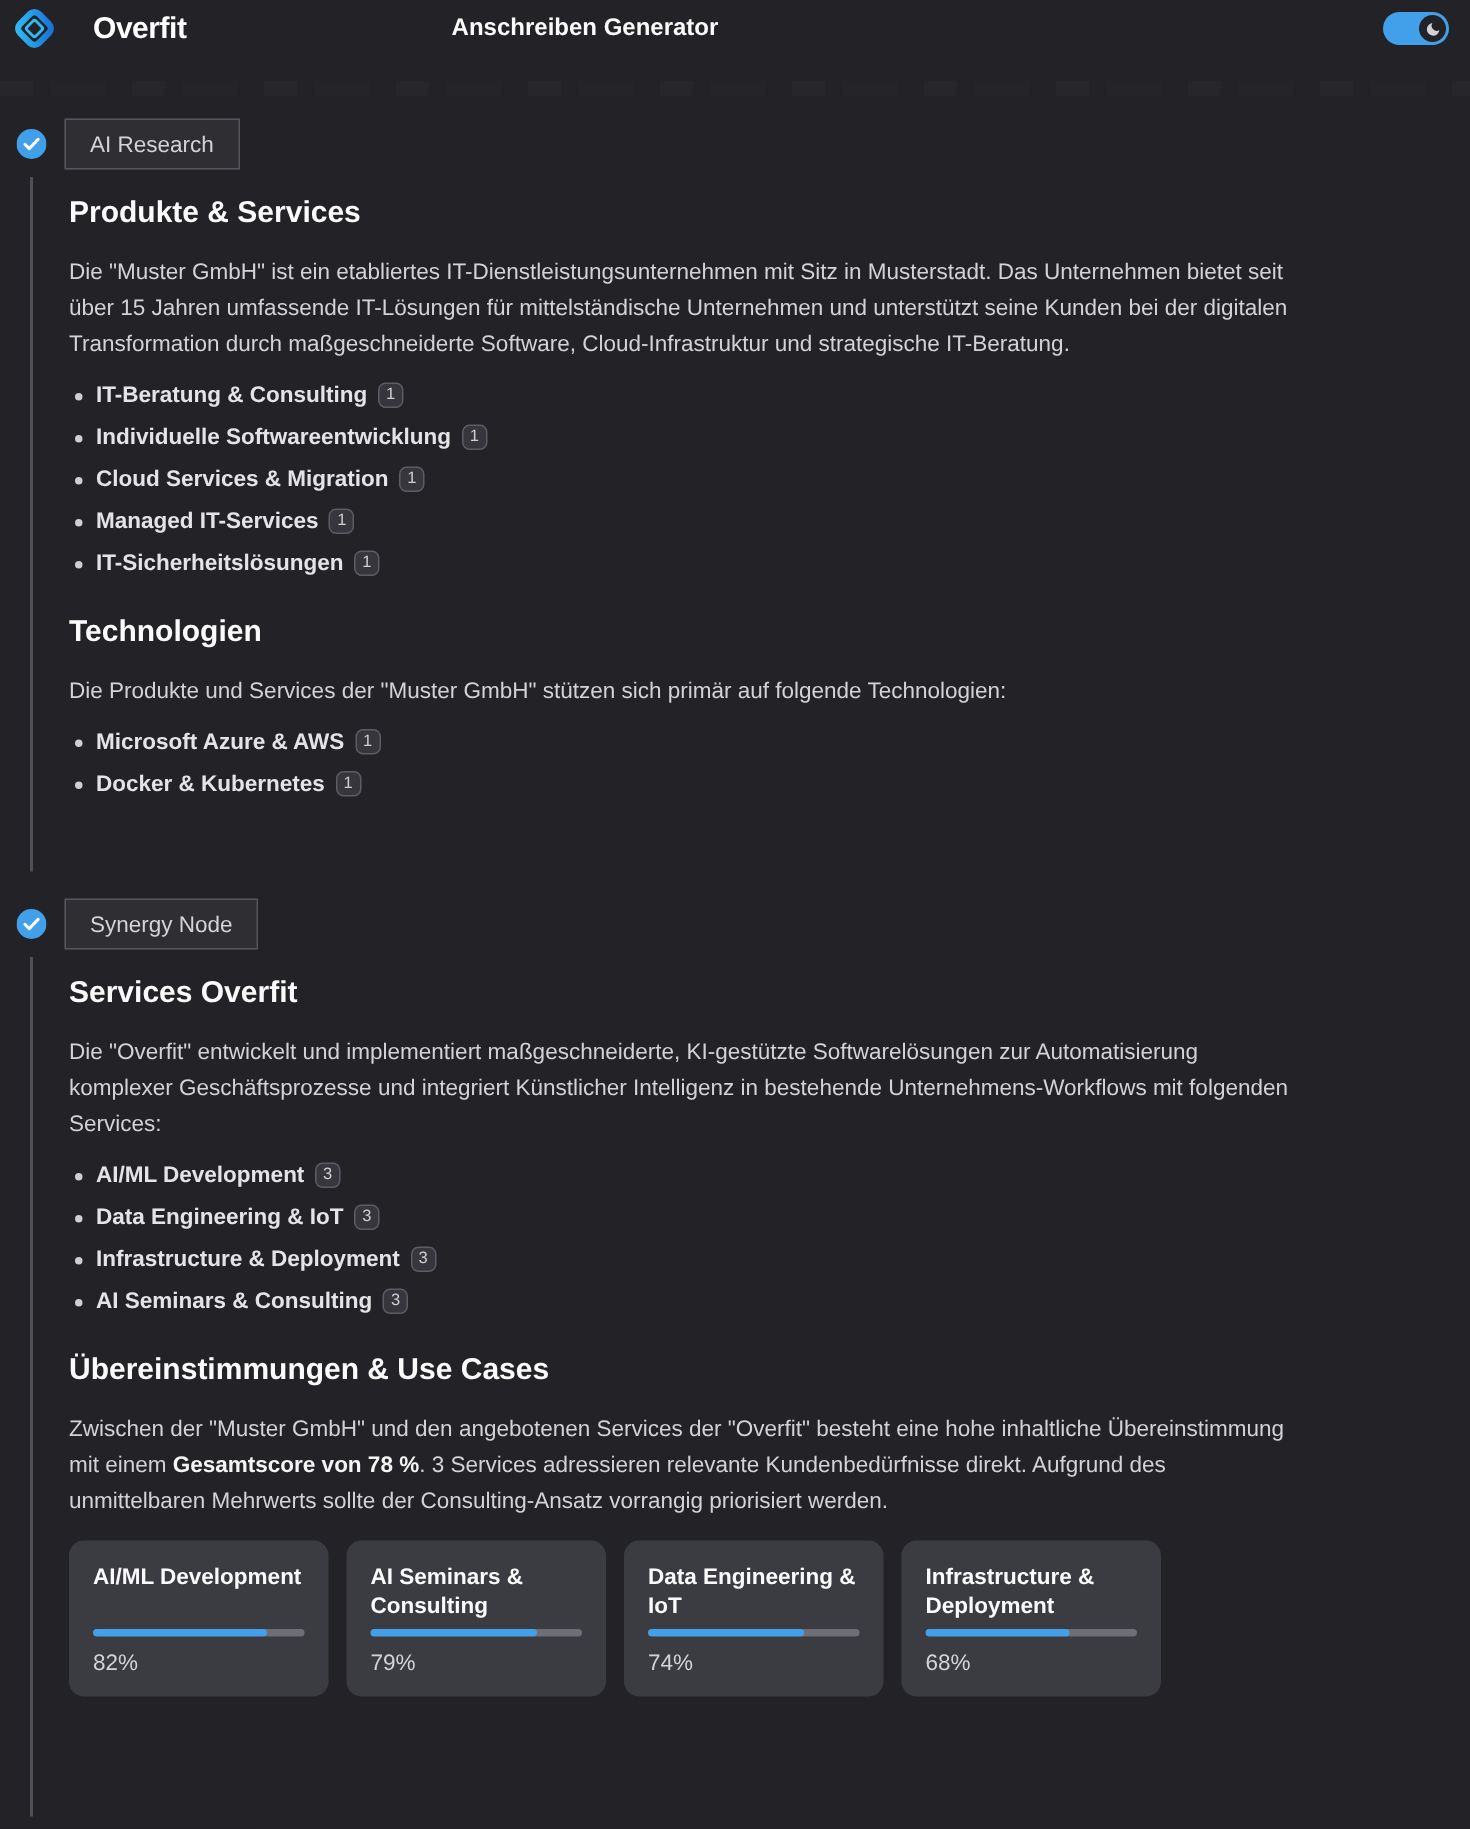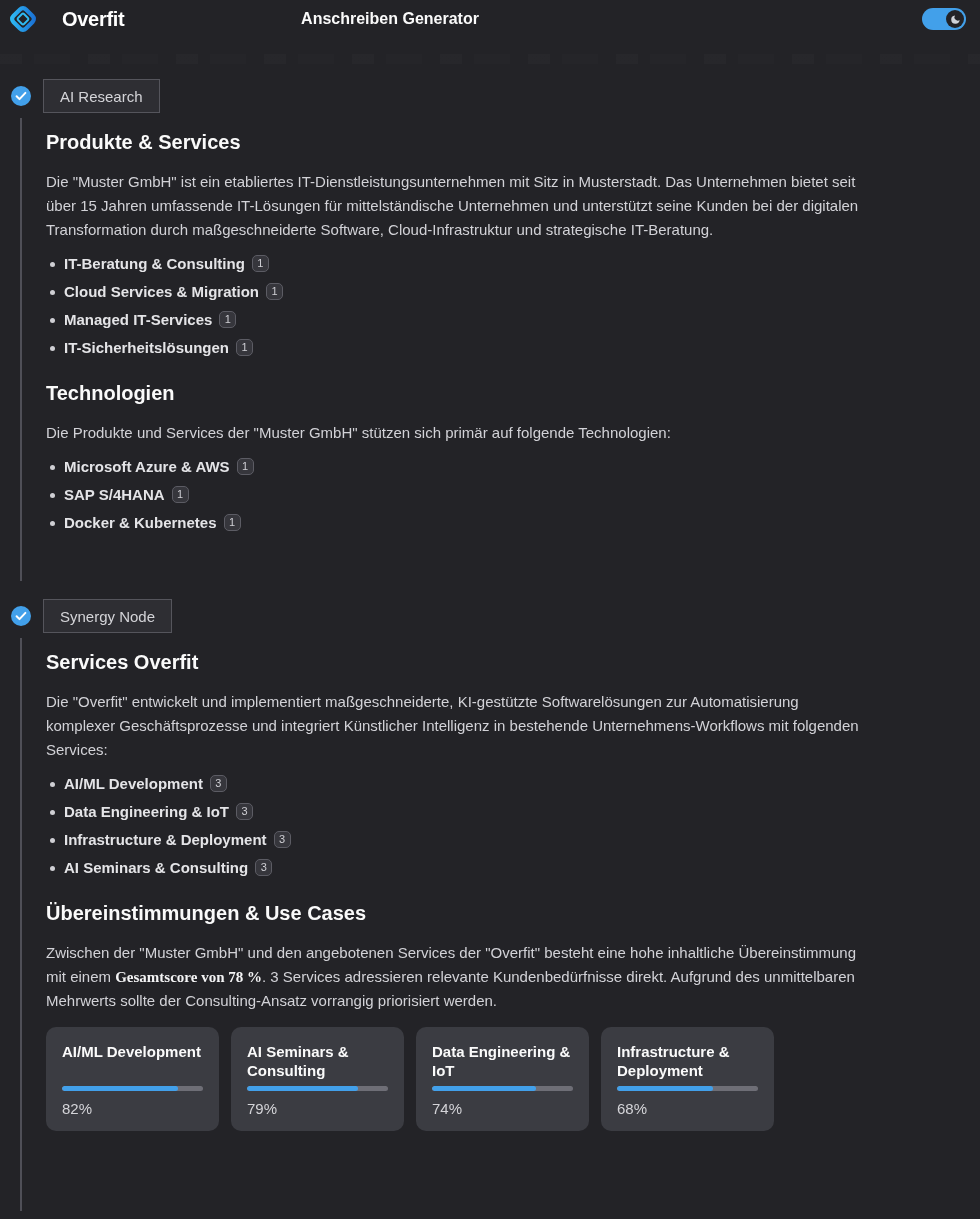--- a/index.html
+++ b/index.html
@@ -26,21 +26,21 @@
   .step-row { display:flex; align-items:center; gap:12px; margin-left:11px; height:34px; }
   .check-icon { width:20px; height:20px; flex:0 0 auto; }
   .step-chip { height:34px; padding:0 16px; display:flex; align-items:center; border:1px solid #55555c;
     background:#2e2e33; border-radius:0; font-size:15px; color:#d4d4d8; cursor:pointer; }
   .step-body { margin-left:20px; border-left:2px solid #4f4f57; padding:13px 0 30px 24px; margin-top:5px; }
   .step-body.last { padding-bottom:80px; }
   .sec-gap { height:18px; }
   h3.blk-heading { font-size:20px; font-weight:700; color:#fafafa; margin:24px 0 16px; }
   h3.blk-heading.first { margin-top:0; }
   p.blk-para { font-size:15px; line-height:24px; max-width:822px; color:#d2d2d7; margin:0 0 6px; }
-  p.blk-para b { color:#f4f4f5; font-weight:700;font-family:Liberation Serif, serif; }
+  p.blk-para b { color:#f4f4f5; font-weight:700; }
   ul.blk-list { list-style:none; margin:12px 0 18px; }
   ul.blk-list li { position:relative; padding-left:18px; margin-bottom:8px; line-height:20px;
     font-size:15px; font-weight:700; color:#e4e4e7; }
   ul.blk-list li::before { content:""; position:absolute; left:4px; top:8px; width:5px; height:5px; border-radius:50%; background:#cfcfd4; }
   .count-badge { display:inline-block; min-width:17px; padding:1px 4px 2px; margin-left:7px; text-align:center;
     font-size:11px; font-weight:500; line-height:12px; color:#cfcfd4;
     background:#36363c; border:1px solid #5c5c64; border-radius:5px; vertical-align:2px; cursor:pointer; }
   
   .cards { display:grid; grid-template-columns:repeat(4,173px); gap:12px; margin-top:14px; }
   .card { background:#3b3c42; border-radius:10px; height:104px; padding:15px 16px 14px; display:flex; flex-direction:column; }
@@ -87,29 +87,29 @@
         <circle cx="10" cy="10" r="10" fill="#42a0ea"></circle>
         <path d="M5.6 10.2l2.9 2.9 5.9-6.2" fill="none" stroke="#ffffff" stroke-width="2" stroke-linecap="round" stroke-linejoin="round"></path>
       </svg>
       <div class="step-chip">AI Research</div>
     </div>
     <div class="step-body">
       <h3 class="blk-heading first">Produkte &amp; Services</h3>
       <p class="blk-para">Die "Muster GmbH" ist ein etabliertes IT-Dienstleistungsunternehmen mit Sitz in Musterstadt. Das Unternehmen bietet seit über 15 Jahren umfassende IT-Lösungen für mittelständische Unternehmen und unterstützt seine Kunden bei der digitalen Transformation durch maßgeschneiderte Software, Cloud-Infrastruktur und strategische IT-Beratung.</p>
       <ul class="blk-list">
         <li><span>IT-Beratung &amp; Consulting</span><span class="count-badge">1</span></li>
+        <li><span>Individuelle Softwareentwicklung</span><span class="count-badge">1</span></li>
         <li><span>Cloud Services &amp; Migration</span><span class="count-badge">1</span></li>
         <li><span>Managed IT-Services</span><span class="count-badge">1</span></li>
         <li><span>IT-Sicherheitslösungen</span><span class="count-badge">1</span></li>
       </ul>
       <h3 class="blk-heading">Technologien</h3>
       <p class="blk-para">Die Produkte und Services der "Muster GmbH" stützen sich primär auf folgende Technologien:</p>
       <ul class="blk-list">
         <li><span>Microsoft Azure &amp; AWS</span><span class="count-badge">1</span></li>
-        <li><span>SAP S/4HANA</span><span class="count-badge">1</span></li>
         <li><span>Docker &amp; Kubernetes</span><span class="count-badge">1</span></li>
       </ul>
     </div>
   </div>
 
   <div class="sec-gap"></div>
 
   <div>
     <div class="step-row">
       <svg class="check-icon" viewBox="0 0 20 20">

